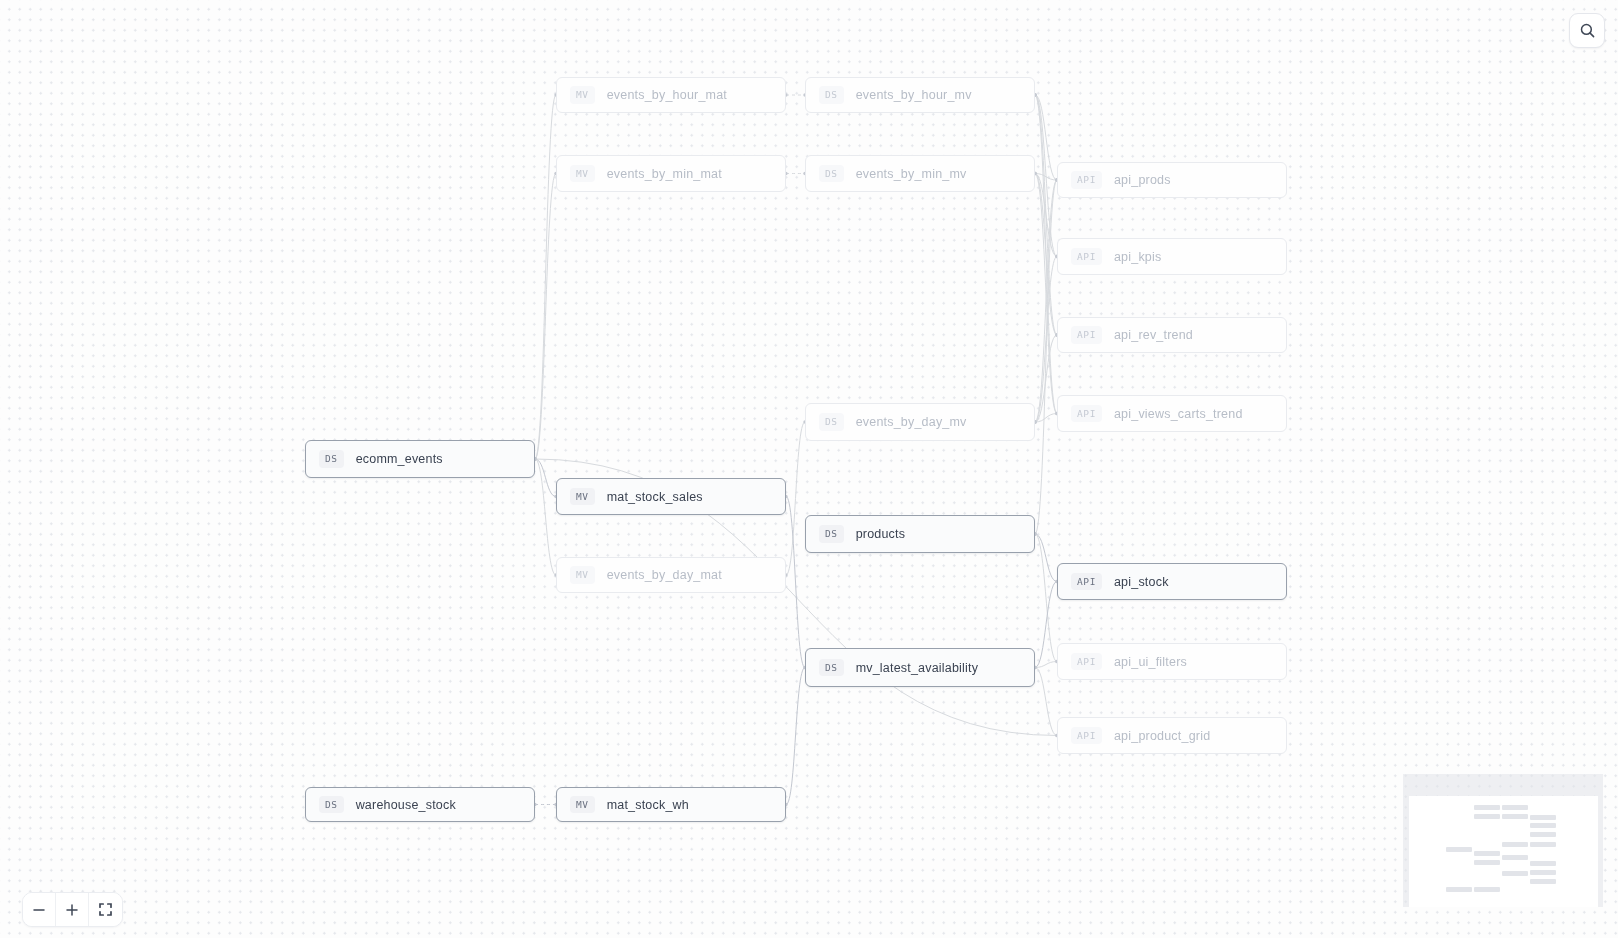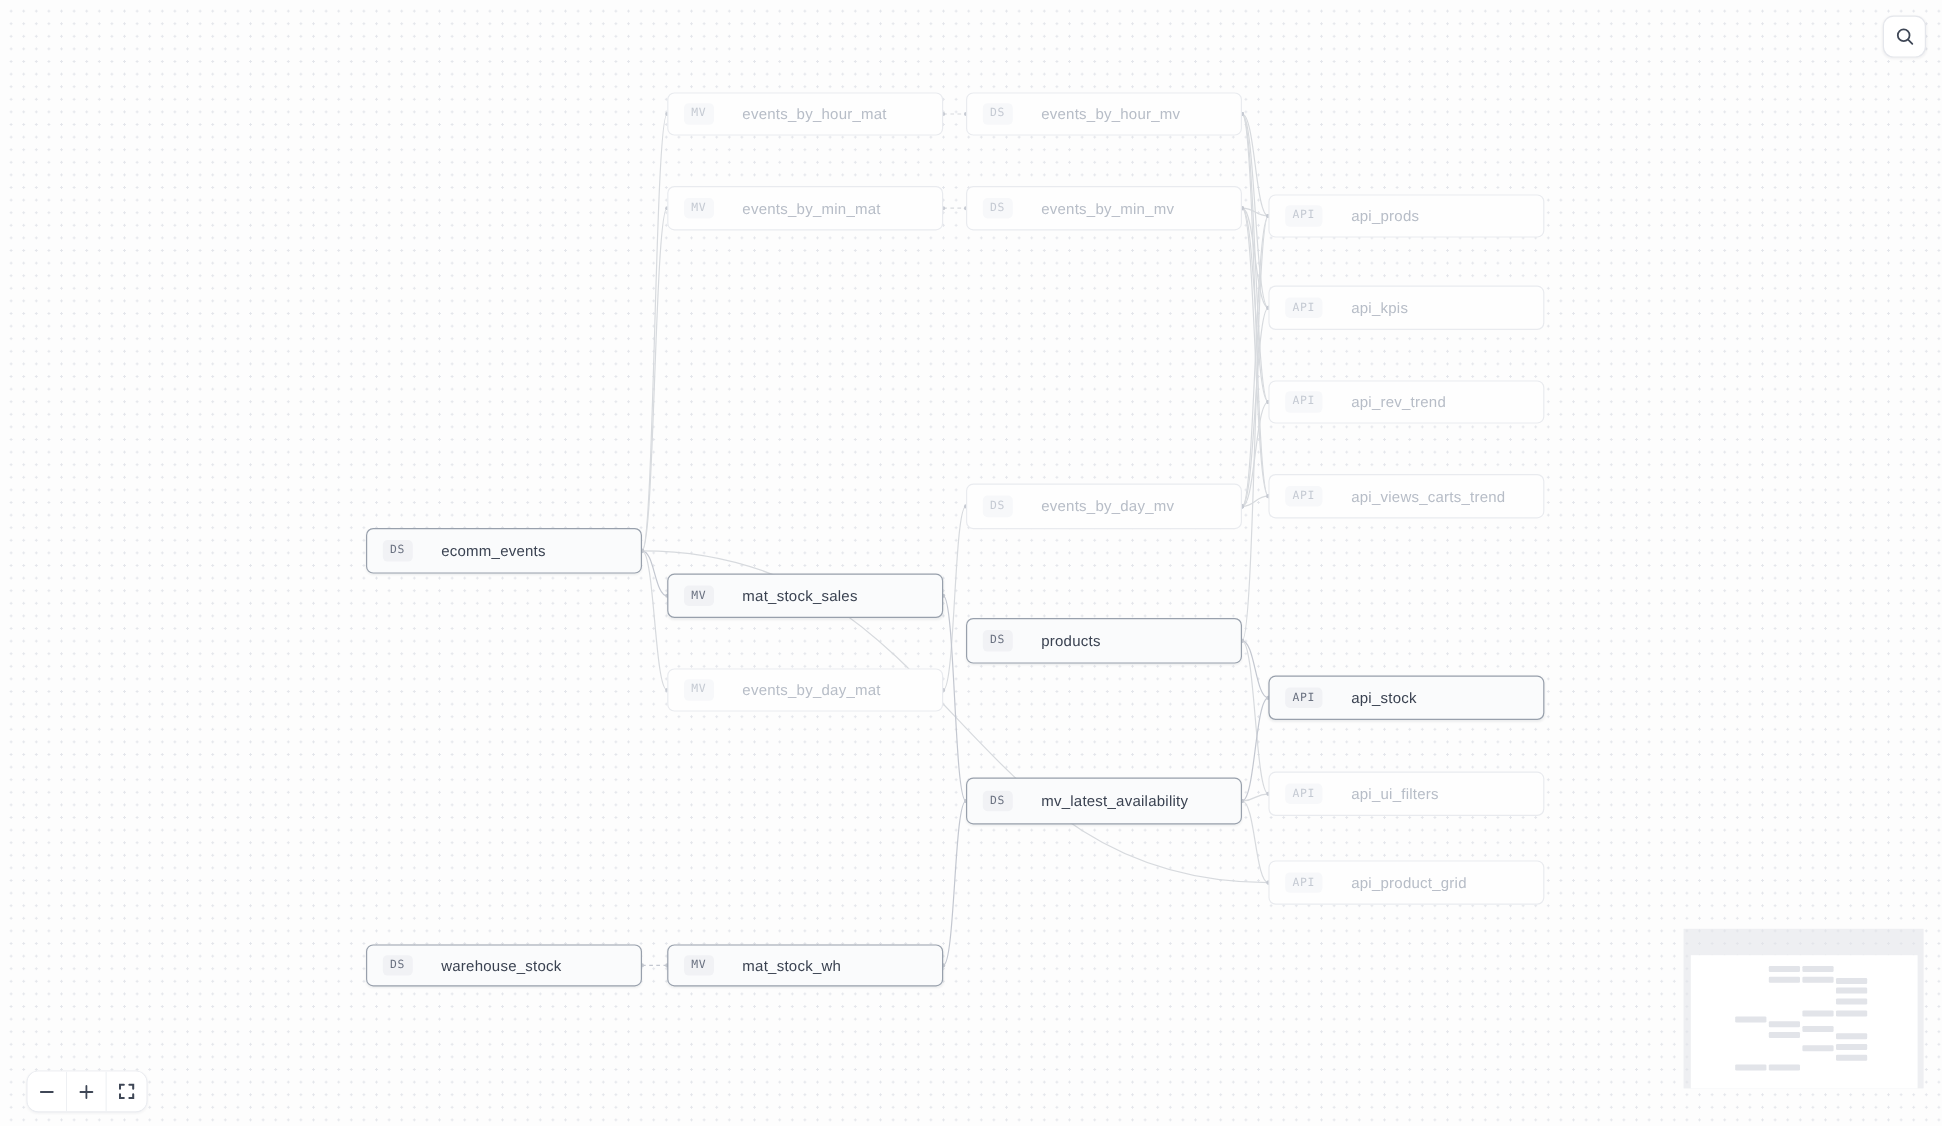--- a/index.html
+++ b/index.html
@@ -9,21 +9,21 @@
     background:#fdfdfd;
   }
   #canvas{
     position:absolute;inset:0;
     background-image:radial-gradient(circle,#e4e6eb 1px,transparent 1.1px);
     background-size:10.5px 10.5px;
     background-position:4px 4px;
   }
   #edges{position:absolute;inset:0;pointer-events:none;}
   .node{
-    position:absolute;display:flex;align-items:center;gap:24px;
+    position:absolute;display:flex;align-items:center;gap:12px;
     padding:0 13px;border-radius:6px;box-sizing:border-box;
     font-size:12.5px;letter-spacing:.2px;cursor:pointer;
   }
   .node.highlighted{
     background:#fafbfc;border:1px solid #98a0ac;color:#3a4251;
     box-shadow:0 1px 2px rgba(18,24,40,.07);
   }
   .node.dimmed{
     background:#fefefe;border:1px solid #e9ebef;color:#b7bdc7;
   }

